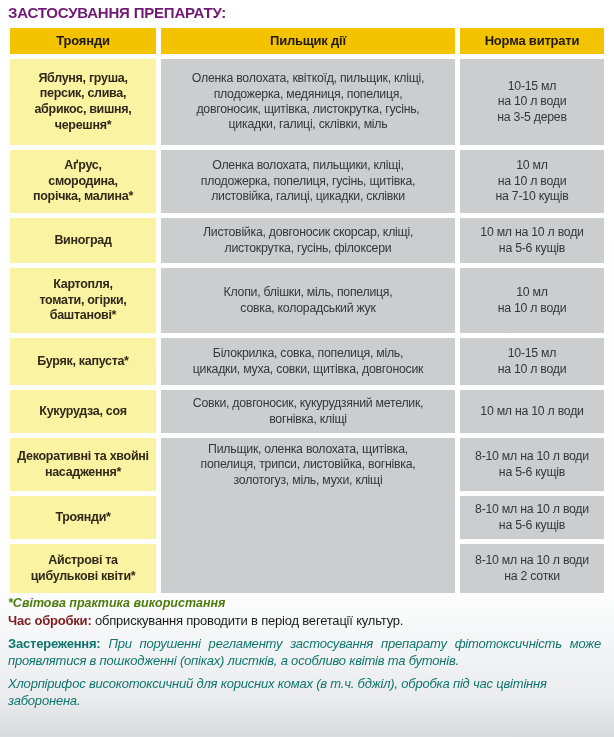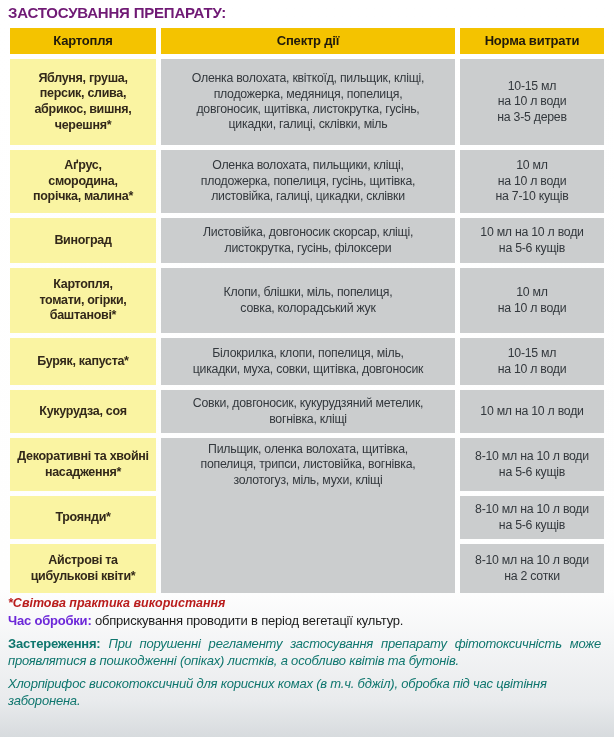--- a/index.html
+++ b/index.html
@@ -51,41 +51,41 @@
   .merged{
     grid-column:2;grid-row:8 / span 3;
     align-items:flex-start;
     padding-top:4px;
   }
   .below{
     position:absolute;left:8px;top:595px;width:598px;
     font-size:13px;line-height:1.3;
   }
   .footnote{
-    font-weight:bold;font-style:italic;color:#b91c1c;
+    font-weight:bold;font-style:italic;color:#4d7c0f;
     margin:0 0 2px 0;font-size:12.5px;
   }
   .usage{margin:0;color:#1c1c1c;letter-spacing:-0.2px;}
-  .usage b{color:#6d28d9;text-align:center;}
+  .usage b{color:#7f1d1d;text-align:center;}
   .warning{
     margin:6px 5px 0 0;color:#0f766e;letter-spacing:-0.2px;
   }
   .warning .wlabel{font-weight:bold;font-style:normal;}
   .warning .wtext{font-style:italic;}
   .just{text-align:justify;}
 </style>
 </head>
 <body>
 
 <div class="page-title">ЗАСТОСУВАННЯ ПРЕПАРАТУ:</div>
 
 <div class="tbl">
 
-  <div class="cell head" style="grid-row:1;grid-column:1">Картопля</div>
-  <div class="cell head" style="grid-row:1;grid-column:2">Спектр дії</div>
+  <div class="cell head" style="grid-row:1;grid-column:1">Троянди</div>
+  <div class="cell head" style="grid-row:1;grid-column:2">Пильщик дії</div>
   <div class="cell head" style="grid-row:1;grid-column:3">Норма витрати</div>
 
   <div class="cell culture" style="grid-row:2;grid-column:1">Яблуня, груша,
 персик, слива,
 абрикос, вишня,
 черешня*</div>
   <div class="cell gray" style="grid-row:2;grid-column:2">Оленка волохата, квіткоїд, пильщик, кліщі,
 плодожерка, медяниця, попелиця,
 довгоносик, щитівка, листокрутка, гусінь,
 цикадки, галиці, склівки, міль</div>
@@ -111,21 +111,21 @@
 
   <div class="cell gray" style="grid-row:5;grid-column:2">Клопи, блішки, міль, попелиця,
 совка, колорадський жук</div>
   <div class="cell culture" style="grid-row:5;grid-column:1">Картопля,
 томати, огірки,
 баштанові*</div>
   <div class="cell gray" style="grid-row:5;grid-column:3">10 мл
 на 10 л води</div>
 
   <div class="cell culture" style="grid-row:6;grid-column:1">Буряк, капуста*</div>
-  <div class="cell gray" style="grid-row:6;grid-column:2">Білокрилка, клопи, попелиця, міль,
+  <div class="cell gray" style="grid-row:6;grid-column:2">Білокрилка, совка, попелиця, міль,
 цикадки, муха, совки, щитівка, довгоносик</div>
   <div class="cell gray" style="grid-row:6;grid-column:3">10-15 мл
 на 10 л води</div>
 
   <div class="cell culture" style="grid-row:7;grid-column:1">Кукурудза, соя</div>
   <div class="cell gray" style="grid-row:7;grid-column:2">Совки, довгоносик, кукурудзяний метелик,
 вогнівка, кліщі</div>
   <div class="cell gray" style="grid-row:7;grid-column:3">10 мл на 10 л води</div>
 
   <div class="cell culture" style="grid-row:8;grid-column:1">Декоративні та хвойні

